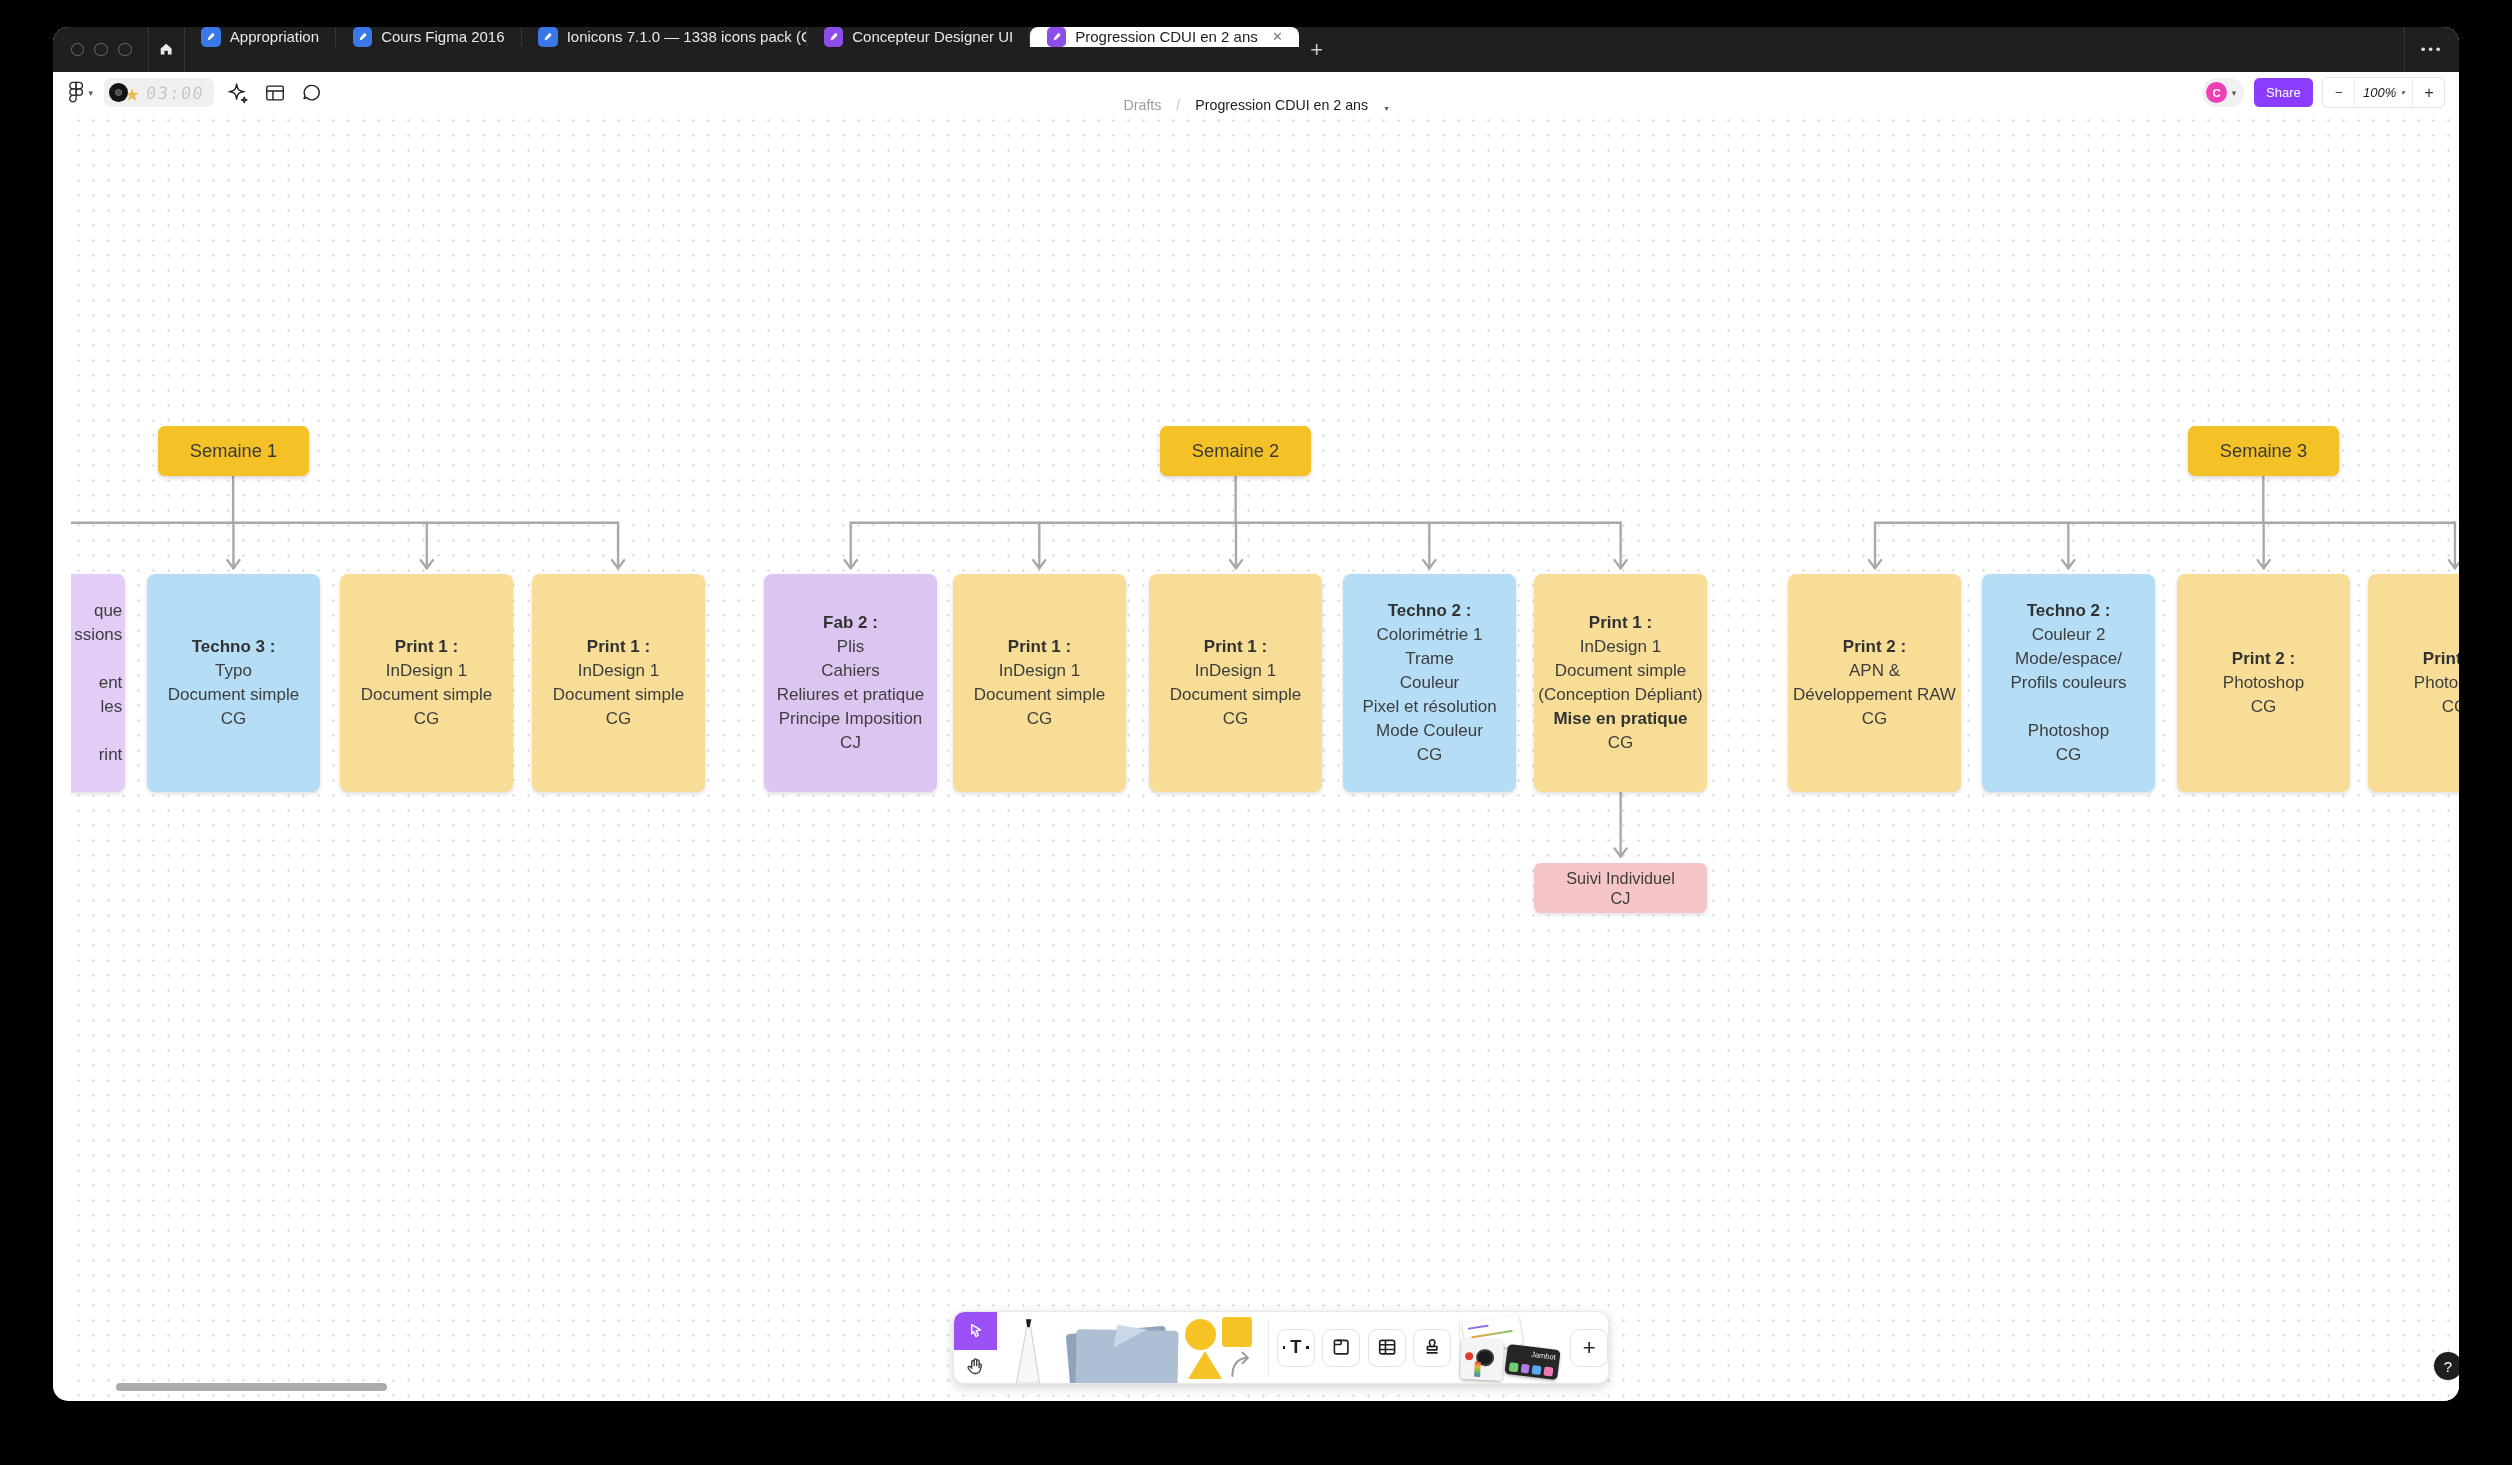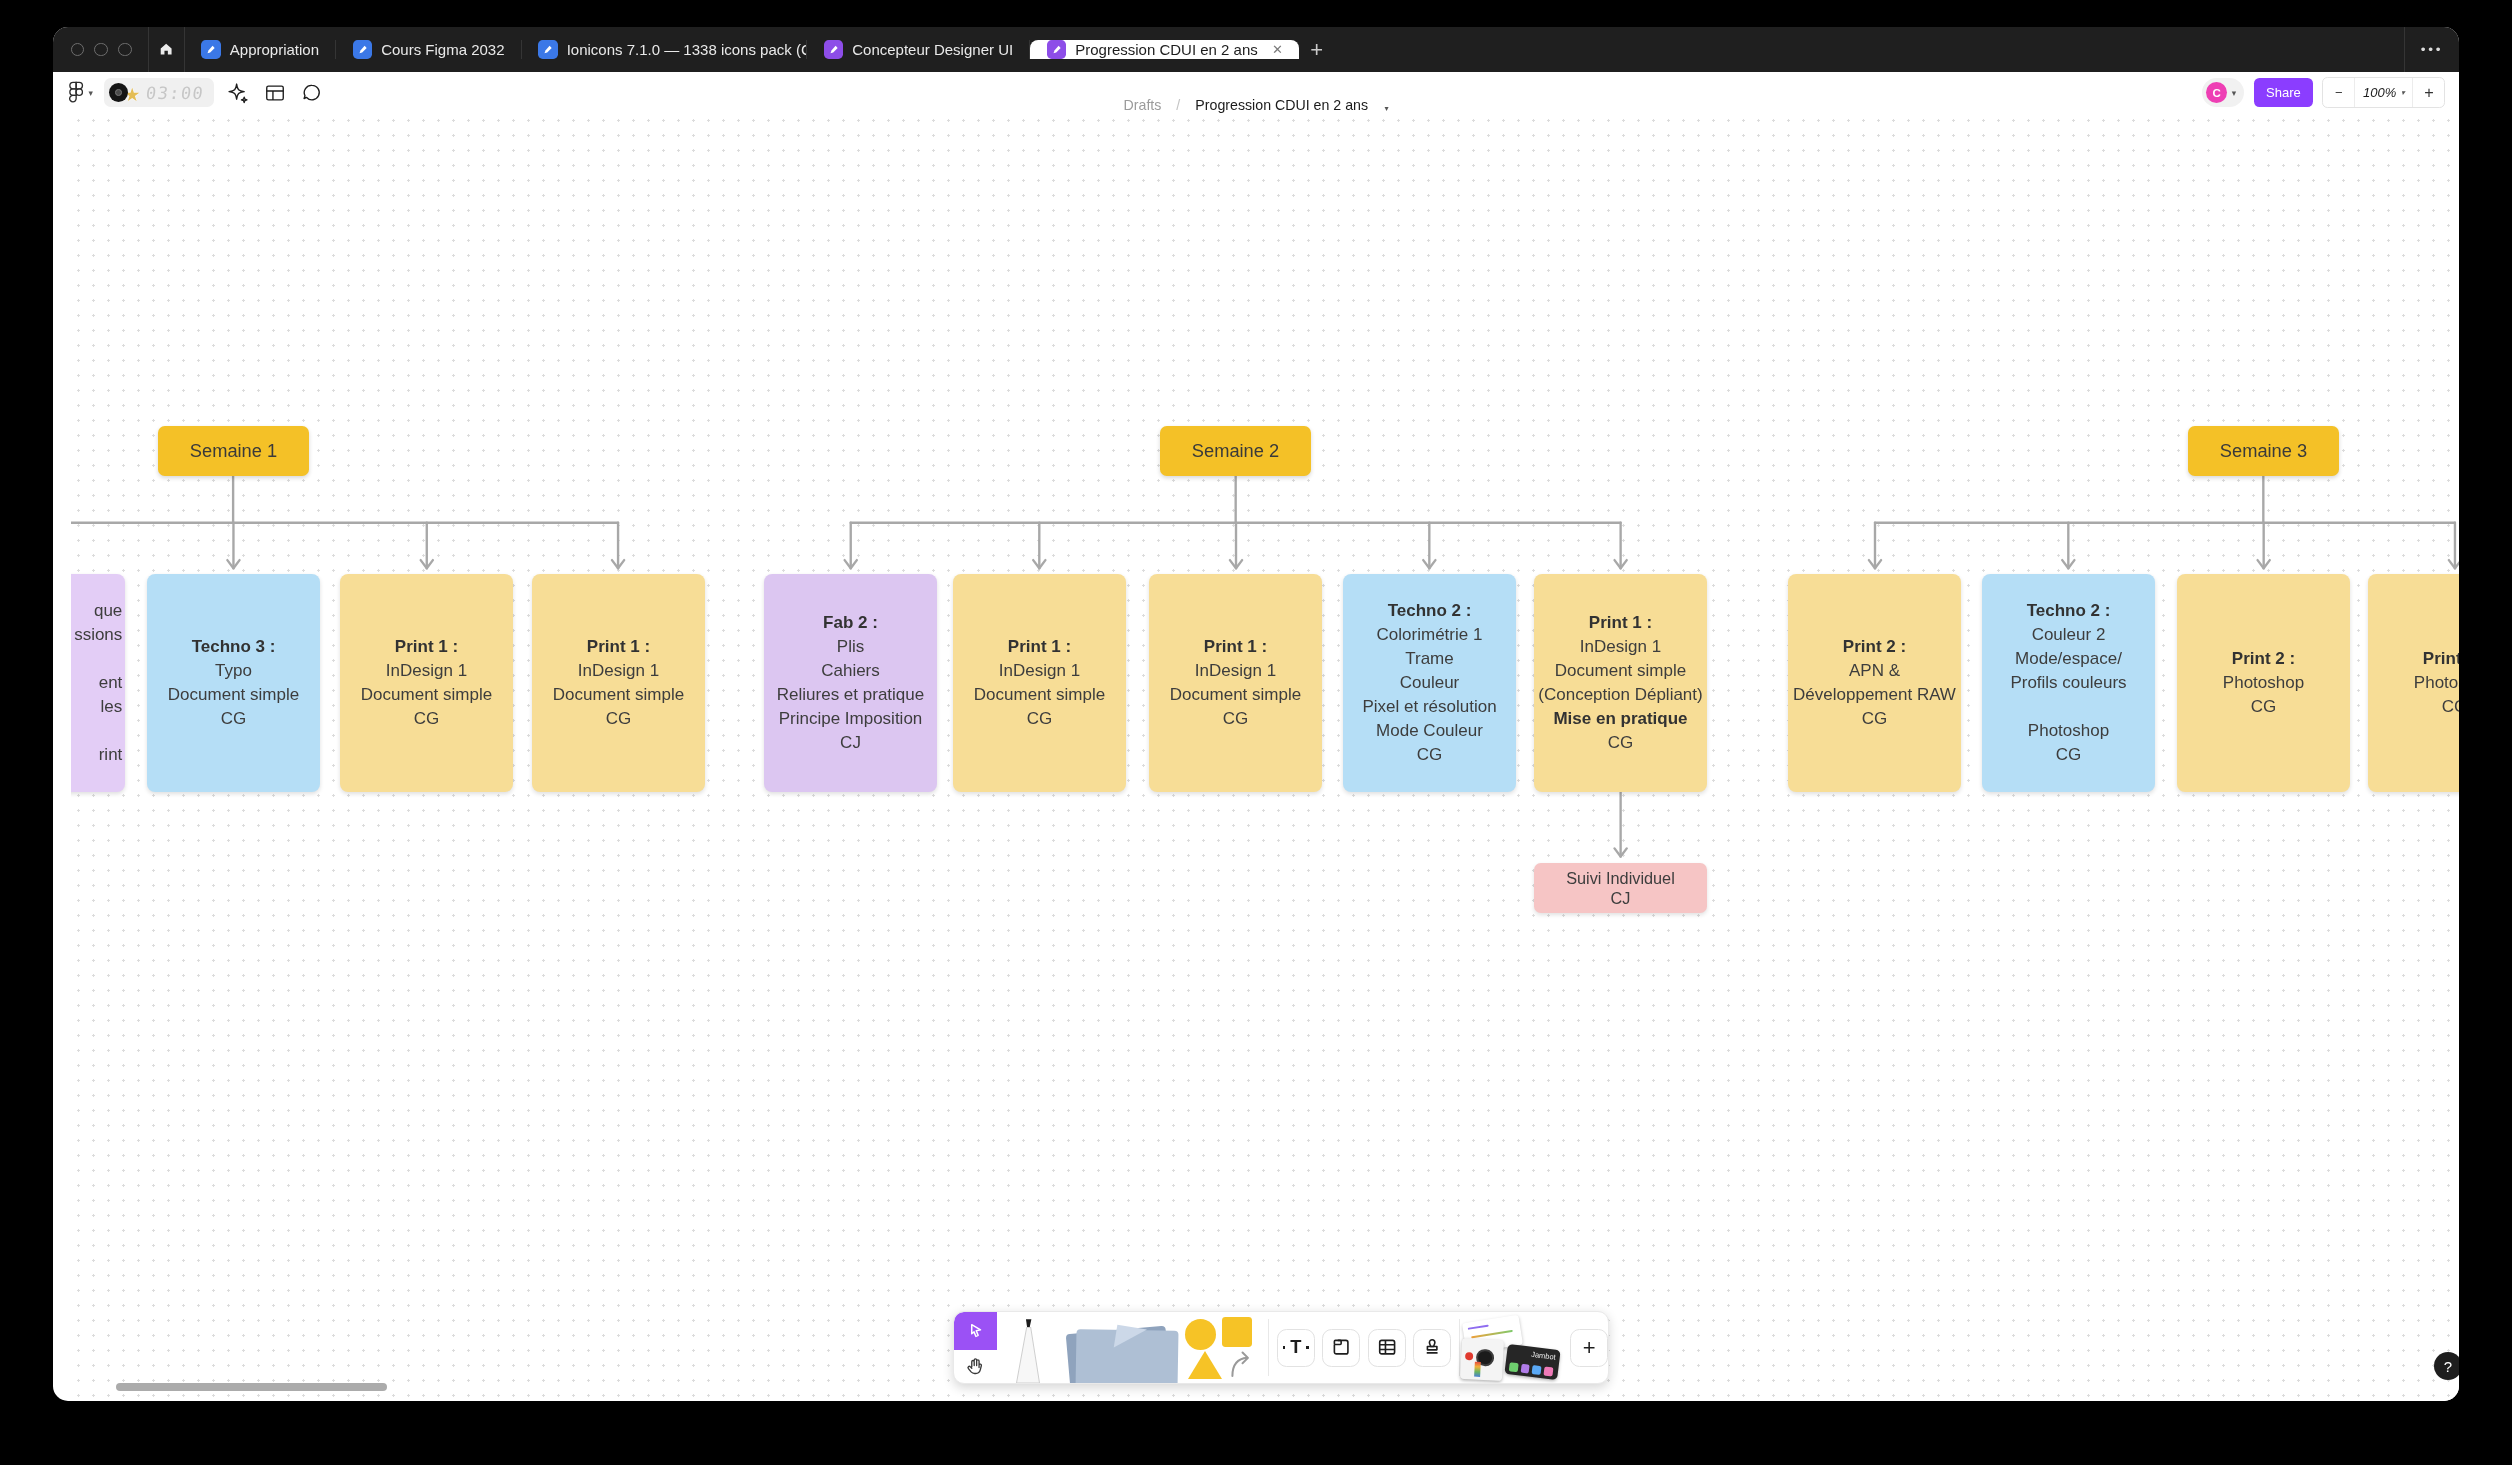--- a/index.html
+++ b/index.html
@@ -4,21 +4,21 @@
 <style>
   html,body{margin:0;padding:0;background:#000;}
   body{width:2512px;height:1465px;overflow:hidden;font-family:"Liberation Sans",sans-serif;}
   #stage{position:relative;width:2512px;height:1465px;background:#000;}
   .window{position:absolute;left:53px;top:27px;width:2406px;height:1374px;border-radius:15px;overflow:hidden;background:#fff;display:flex;flex-direction:column;}
   
   .tabbar{height:45px;background:#1f1f1f;display:flex;align-items:stretch;flex:0 0 45px;}
   .traffic{display:flex;align-items:center;gap:10.2px;padding:0 16.3px 0 17.6px;}
   .tl{width:13.6px;height:13.6px;border-radius:50%;border:1.4px solid #6e6e6e;box-sizing:border-box;}
   .homecell{display:flex;align-items:center;justify-content:center;width:35px;border-left:0.7px solid rgba(255,255,255,.10);border-right:0.7px solid rgba(255,255,255,.10);}
-  #tabs{display:flex;align-items:center;}
+  #tabs{display:flex;align-items:flex-start;}
   .tab{display:flex;align-items:center;gap:8.8px;padding:0 16.3px;font-size:15px;color:#e9e9e9;border-right:0.7px solid rgba(255,255,255,.10);white-space:nowrap;overflow:hidden;cursor:default;}
   .tab.active{background:#fff;color:#1c1c1c;border-right:none;border-radius:8.1px 8.1px 0 0;}
   .tab .tabicon{width:19.7px;height:19.7px;border-radius:4.7px;display:flex;align-items:center;justify-content:center;flex:0 0 19.7px;}
   .tab.t3{max-width:252px;}
   .tabclose{color:#7a7a7a;font-size:13px;margin-left:5.4px;}
   .newtab{display:flex;align-items:center;justify-content:center;width:35px;color:#c9c9c9;font-size:22px;font-weight:300;}
   .tabspacer{flex:1;}
   .overflowcell{display:flex;align-items:center;justify-content:center;width:54px;border-left:0.7px solid rgba(255,255,255,.10);color:#dcdcdc;font-size:20.3px;letter-spacing:1.4px;}
   
   .figbar{height:41px;background:#fff;position:relative;display:flex;align-items:center;flex:0 0 41px;}
@@ -122,21 +122,21 @@
               </svg>
             </span>
             <span>Appropriation</span>
           </div>
           <div class="tab">
             <span class="tabicon" style="background: rgb(59, 120, 231);">
               <svg width="11.5" height="11.5" viewBox="0 0 20 20">
                 <path d="M13.2 3.2 L16.8 6.8 L9 14.6 L4.4 16.2 L6 11.4 Z" fill="#fff"></path>
               </svg>
             </span>
-            <span>Cours Figma 2032</span>
+            <span>Cours Figma 2016</span>
           </div>
           <div class="tab t3">
             <span class="tabicon" style="background: rgb(59, 120, 231);">
               <svg width="11.5" height="11.5" viewBox="0 0 20 20">
                 <path d="M13.2 3.2 L16.8 6.8 L9 14.6 L4.4 16.2 L6 11.4 Z" fill="#fff"></path>
               </svg>
             </span>
             <span>Ionicons 7.1.0 — 1338 icons pack (C</span>
           </div>
           <div class="tab">

